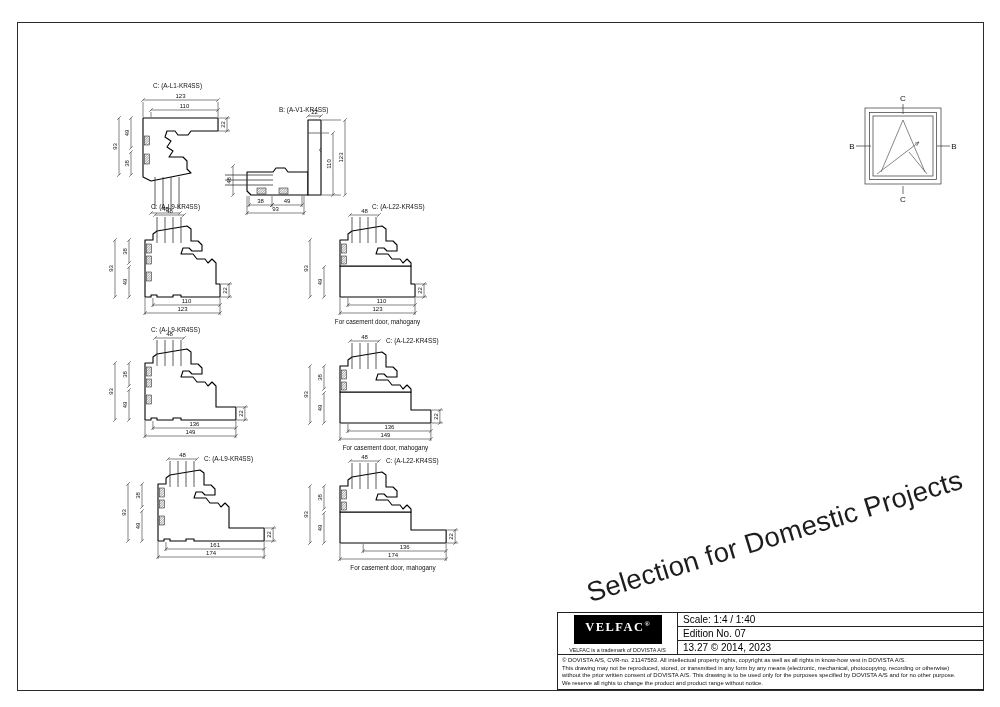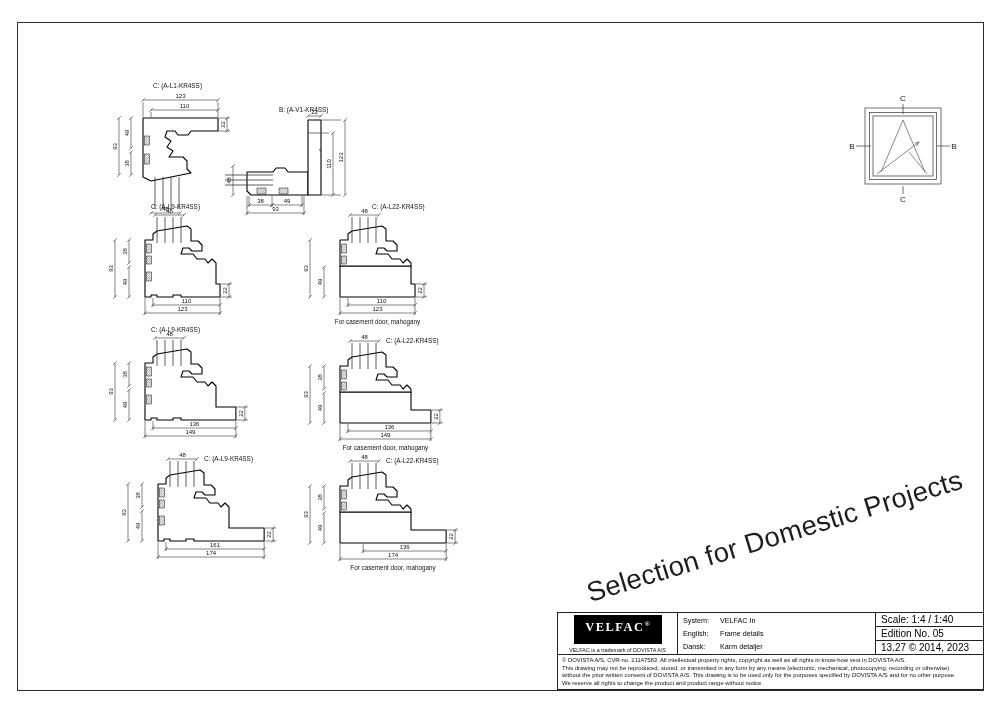--- a/index.html
+++ b/index.html
@@ -522,28 +522,23 @@
       <text x="109" y="57" class="mk" text-anchor="middle">B</text>
     </svg>
 
   <div id="watermark">Selection for Domestic Projects</div>
 
   <div id="titleblock">
     <div class="tb-logo">
       <div class="logo-box"><span>VELFAC</span><span class="reg">®</span></div>
       <div class="tm-line">VELFAC is a trademark of DOVISTA A/S</div>
     </div>
-    <div class="tb-mid">
-      <div class="tb-row"><span class="k">System:</span><span>VELFAC In</span></div>
-      <div class="tb-row"><span class="k">English:</span><span>Frame details</span></div>
-      <div class="tb-row"><span class="k">Dansk:</span><span>Karm detaljer</span></div>
-    </div>
     <div class="tb-right">
       <div class="tb-r bb">Scale: 1:4 / 1:40</div>
-      <div class="tb-r bb">Edition No. 05</div>
+      <div class="tb-r bb">Edition No. 07</div>
       <div class="tb-r">13.27 © 2014, 2023</div>
     </div>
   </div>
 
   <div id="legal">
     <div class="legal-line">© DOVISTA A/S, CVR-no. 21147583. All intellectual property rights, copyright as well as all rights in know-how vest in DOVISTA A/S.</div>
     <div class="legal-line">This drawing may not be reproduced, stored, or transmitted in any form by any means (electronic, mechanical, photocopying, recording or otherwise)</div>
     <div class="legal-line">without the prior written consent of DOVISTA A/S. This drawing is to be used only for the purposes specified by DOVISTA A/S and for no other purpose.</div>
     <div class="legal-line">We reserve all rights to change the product and product range without notice.</div>
   </div>

